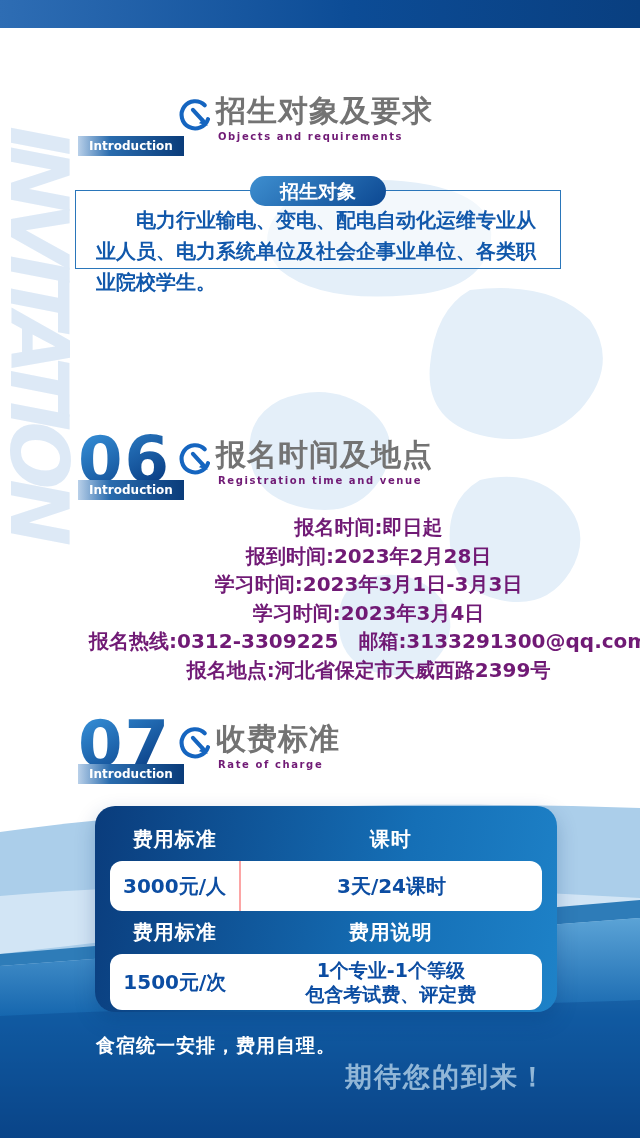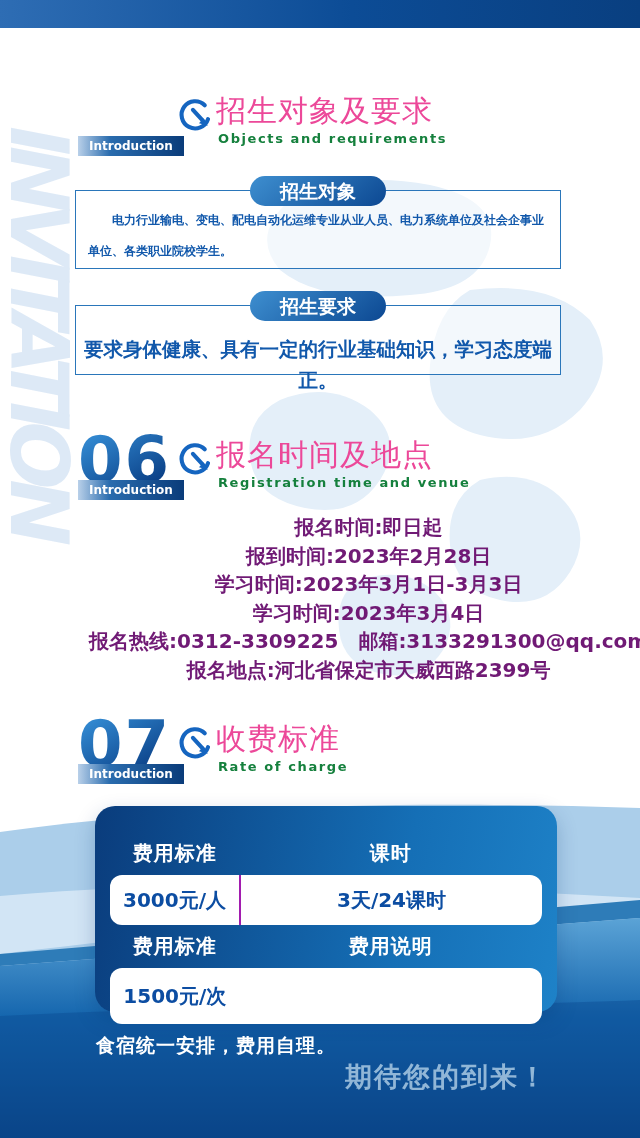--- a/index.html
+++ b/index.html
@@ -24,56 +24,56 @@
     letter-spacing:2px;
     background:linear-gradient(150deg,#3187cf 15%,#0a3f86 85%);
     -webkit-background-clip:text;background-clip:text;color:transparent;
   }
   .intro-badge{
     position:absolute;left:0;top:52px;width:106px;height:20px;line-height:20px;
     text-align:center;color:#fff;font-size:12px;font-weight:700;
     background:linear-gradient(90deg,#b9d0e9,#2a6cae 30%,#0a3c7a);
   }
   .title-icon{position:absolute;left:99px;top:13px;width:37px;height:37px;}
-  .sec-title{position:absolute;left:138px;top:7px;font-size:30px;font-weight:400;
-    color:#ec4899;letter-spacing:1px;white-space:nowrap;}
-  .sec-sub{position:absolute;left:140px;top:47px;font-size:13px;font-weight:700;
-    color:#15803d;letter-spacing:1.6px;white-space:nowrap;}
+  .sec-title{position:absolute;left:138px;top:7px;font-size:30px;font-weight:700;
+    color:#737373;letter-spacing:1px;white-space:nowrap;}
+  .sec-sub{position:absolute;left:140px;top:47px;font-size:10px;font-weight:700;
+    color:#701a75;letter-spacing:1.6px;white-space:nowrap;}
   
   .info-box{position:absolute;left:75px;width:486px;border:1px solid #2a76ba;
     background:rgba(255,255,255,.55);z-index:2;box-sizing:border-box;}
-  .box1{top:190px;height:79px;}
+  .box1{top:190px;height:79px;padding-left:8px;}
   .box2{top:305px;height:70px;}
   .pill{
     position:absolute;top:-15px;left:50%;transform:translateX(-50%);
     height:30px;line-height:30px;padding:0 30px;border-radius:16px;
     background:linear-gradient(140deg,#3e8fd0,#0c4892);
     color:#fff;font-size:19px;font-weight:700;white-space:nowrap;
   }
-  .box-text{color:#1158ab;font-size:12px;font-weight:700;line-height:31px;margin:0;}
+  .box-text{color:#1158ab;font-size:20px;font-weight:700;line-height:31px;margin:0;}
   .box1 .box-text{padding:14px 8px 0 12px;text-indent:2em;}
   .box2 .box-text{padding:28px 0 0;text-align:center;font-size:19.5px;}
   
   .details{position:absolute;left:89px;top:513px;z-index:2;}
   .details div{font-size:20px;font-weight:700;color:#701a75;line-height:28.5px;white-space:nowrap;text-align:center;}
   
   .fee-card{
     position:absolute;left:95px;top:806px;width:462px;height:206px;z-index:2;
-    border-radius:20px;box-sizing:border-box;padding:26px 15px;
+    border-radius:20px;box-sizing:border-box;padding:12px 15px;
     background:linear-gradient(100deg,#0a3c7c,#156fb6 65%,#1e82c8);
     box-shadow:0 8px 20px rgba(8,50,110,.25);
   }
   .fee-row{display:flex;align-items:center;}
   .fee-head{height:43px;color:#fff;font-weight:700;font-size:20px;letter-spacing:1px;}
   .c1{width:30%;text-align:center;}
   .c2{width:70%;text-align:center;}
   .fee-data{background:#fff;border-radius:12px;height:50px;color:#0c4da2;
     font-weight:700;font-size:20px;overflow:hidden;}
   .fee-data .c1{align-self:stretch;display:flex;align-items:center;justify-content:center;}
-  .row1 .c1{border-right:2px solid #a21caf;}
+  .row1 .c1{border-right:2px solid #fca5a5;}
   .row2{height:56px;}
   .row2 .c2{font-size:19px;line-height:24px;white-space:pre-line;}
   
   .board-note{position:absolute;left:96px;top:1033px;z-index:2;color:#fff;
     font-size:19px;font-weight:700;letter-spacing:1px;}
   .closing{position:absolute;right:92px;top:1059px;z-index:2;color:#b7d4ea;
     opacity:.78;font-size:27px;font-weight:800;letter-spacing:2px;}
   .waves{position:absolute;left:0;top:778px;width:640px;height:360px;z-index:1;}
 </style>
 </head>
@@ -121,24 +121,20 @@
     </span>
     <div class="sec-title">招生对象及要求</div>
     <div class="sec-sub">Objects and requirements</div>
   </div>
 
   <div class="info-box box1">
     <div class="pill">招生对象</div>
     <p class="box-text">电力行业输电、变电、配电自动化运维专业从业人员、电力系统单位及社会企事业单位、各类职业院校学生。</p>
   </div>
 
-  <div class="info-box box2">
-    <div class="pill">招生要求</div>
-    <p class="box-text">要求身体健康、具有一定的行业基础知识，学习态度端正。</p>
-  </div>
 
   <div class="sec-head" style="top:428px">
     <div class="big-num">06</div>
     <div class="intro-badge">Introduction</div>
     <span class="title-icon">
       <svg viewBox="0 0 36 36" width="37" height="37">
         <path d="M27 8 A13.2 13.2 0 1 0 30.2 21.5" fill="none" stroke="#1565c0" stroke-width="4" stroke-linecap="round"></path>
         <path d="M15.5 12.5 L26 24" stroke="#1565c0" stroke-width="4" stroke-linecap="round"></path>
         <polygon points="30,28 21.4,25.6 25.6,20.9" fill="#1565c0"></polygon>
       </svg>
@@ -178,19 +174,21 @@
     <div class="fee-row fee-data row1">
       <div class="c1">3000元/人</div>
       <div class="c2">3天/24课时</div>
     </div>
     <div class="fee-row fee-head">
       <div class="c1">费用标准</div>
       <div class="c2">费用说明</div>
     </div>
     <div class="fee-row fee-data row2">
       <div class="c1">1500元/次</div>
+      <div class="c2">1个专业-1个等级
+包含考试费、评定费</div>
     </div>
   </div>
 
   <div class="board-note">食宿统一安排，费用自理。</div>
   <div class="closing">期待您的到来！</div>
 
 </div>
 
 </body></html>

